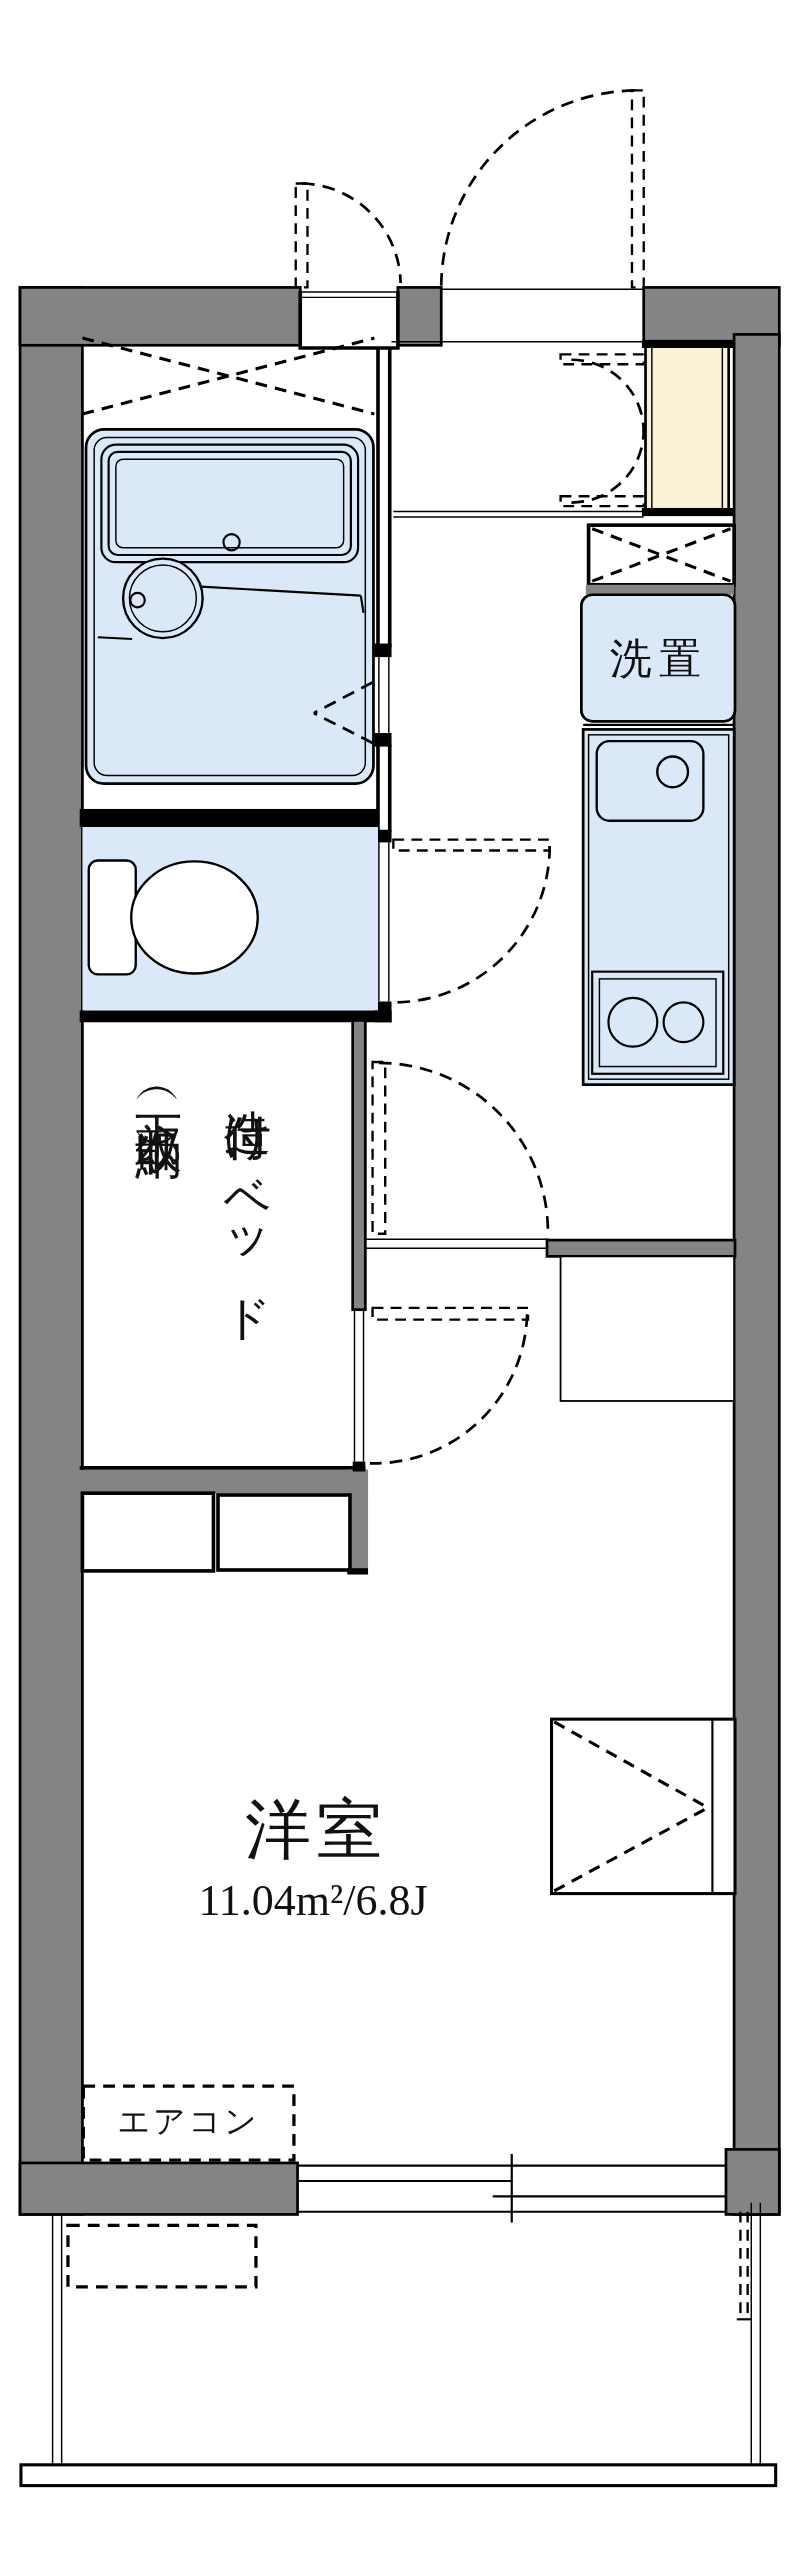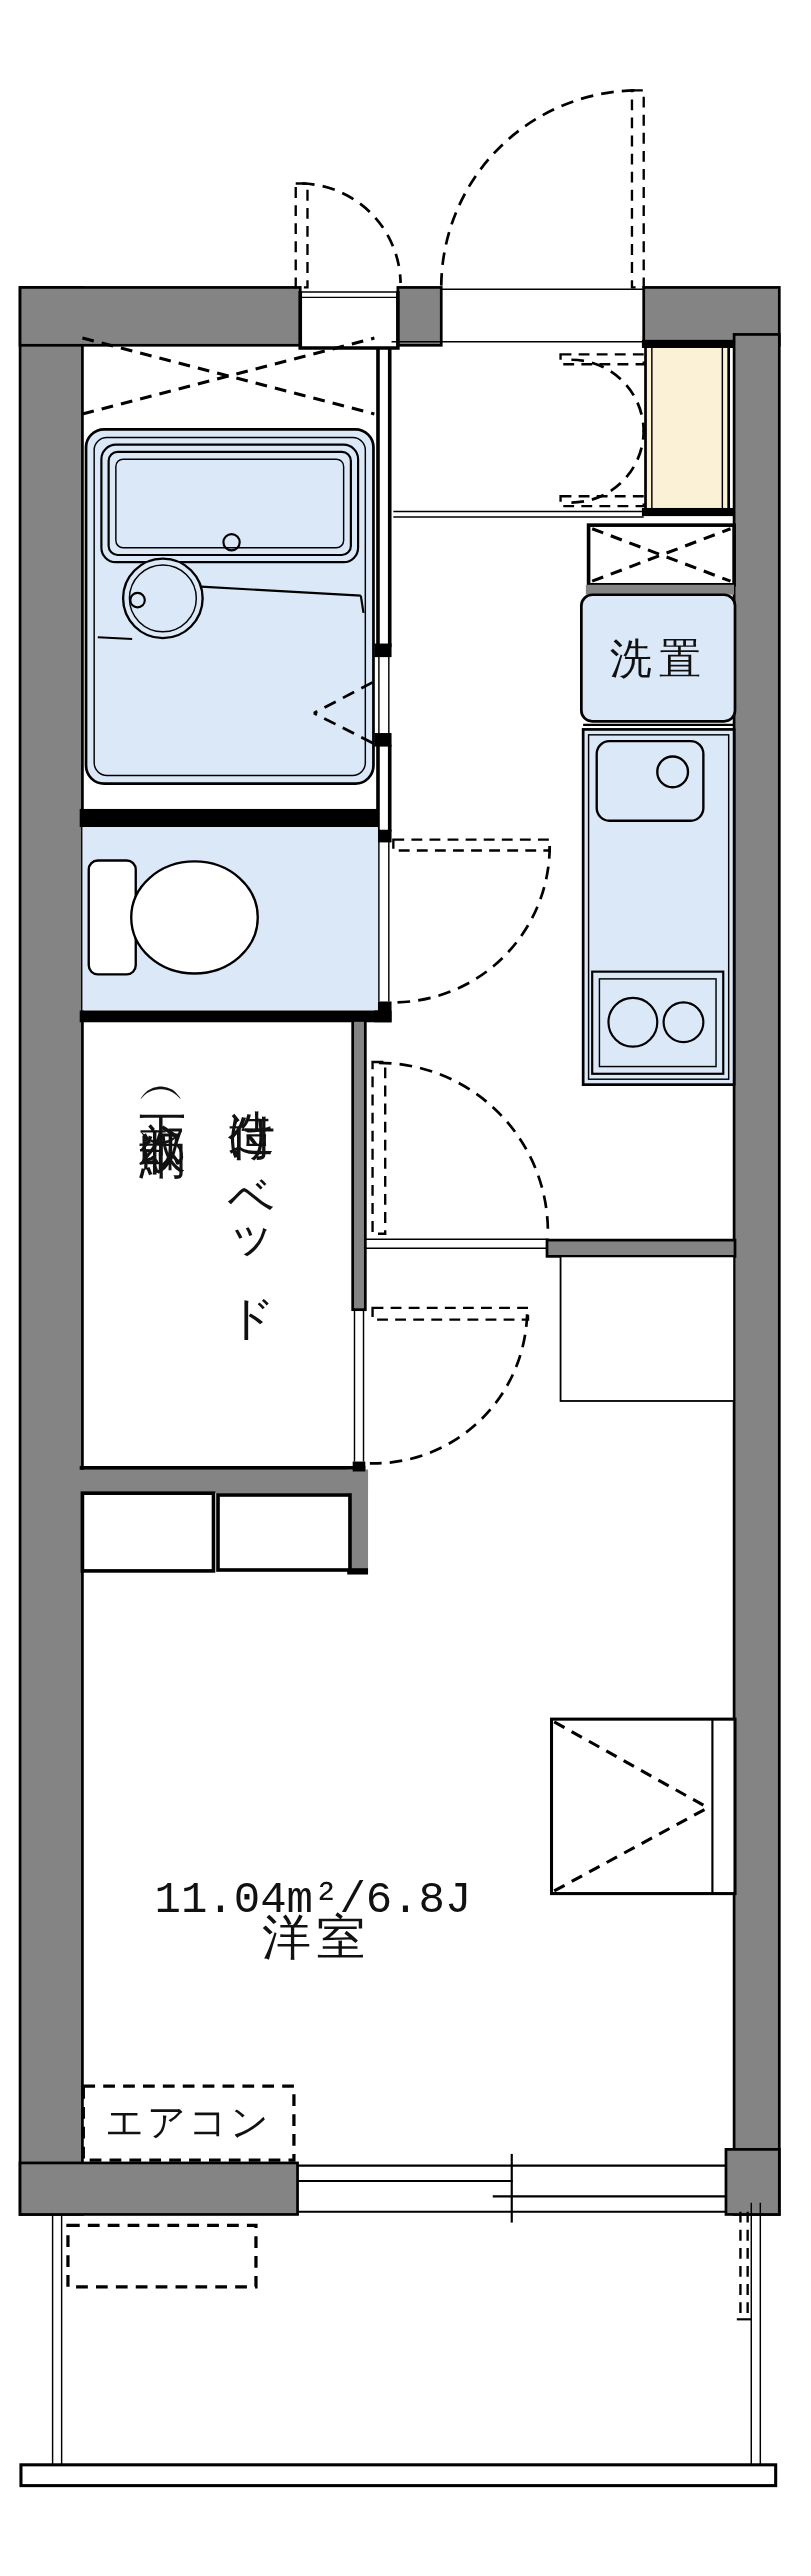--- a/index.html
+++ b/index.html
@@ -1,28 +1,28 @@
 <!DOCTYPE html>
 <html style="--background: #ffffff; --wall: #848484; --water_fixture: #dbe8f8; --genkan: #fbf1d7; --line: #000000;font-size:14.5px"><head>
 <meta charset="utf-8">
 <style>
   html,body{margin:0;padding:0;background:#fff;}
   .plan{position:relative;width:812px;height:2576px;background:var(--background,#fff);
-        font-family:Liberation Mono, monospace;overflow:hidden;}
+        font-family:Liberation Serif, serif;overflow:hidden;}
   .plan svg{position:absolute;left:0;top:0;}
   .label{position:absolute;color:#111;display:flex;align-items:center;justify-content:center;
          white-space:nowrap;pointer-events:none;}
   .label.laundry{left:583px;top:597px;width:152px;height:123px;font-size:42px;letter-spacing:7.2px;font-weight:500;}
   .label.bed{left:150px;top:1072px;width:127px;height:416px;writing-mode:vertical-rl;
              font-size:47px;line-height:58px;letter-spacing:6.3px;display:block;}
   .label.bed span{display:block;}
   .label.bed span.sub{padding-block-start:31px;}
-  .label.room{left:217px;top:1896px;width:199px;height:83px;font-size:49px;letter-spacing:5.4px;}
+  .label.room{left:217px;top:1788px;width:199px;height:83px;font-size:66px;letter-spacing:5.4px;}
   .label.area{left:132px;top:1873px;width:362px;height:54px;font-size:44px;}
-  .label.aircon{left:83px;top:2084px;width:211px;height:76px;font-size:38px;letter-spacing:2.7px;}
+  .label.aircon{left:83px;top:2084px;width:211px;height:76px;font-size:32px;letter-spacing:2.7px;}
   
   .wall{fill:var(--wall,#848484);stroke:#000;stroke-width:3;}
   .wallnb{fill:var(--wall,#848484);}
   .blue{fill:var(--water_fixture,#dbe8f8);stroke:#000;stroke-width:3;}
   .cream{fill:var(--genkan,#fbf1d7);stroke:#000;stroke-width:3;}
   .whitebox{fill:#fff;stroke:#000;stroke-width:4;}
   .thin{stroke:#000;stroke-width:1.6;fill:none;}
   .med{stroke:#000;stroke-width:2.4;fill:none;}
   .thick{stroke:#000;stroke-width:4;fill:none;}
   .swing{stroke:#000;stroke-width:3;fill:none;stroke-dasharray:14 9;}

